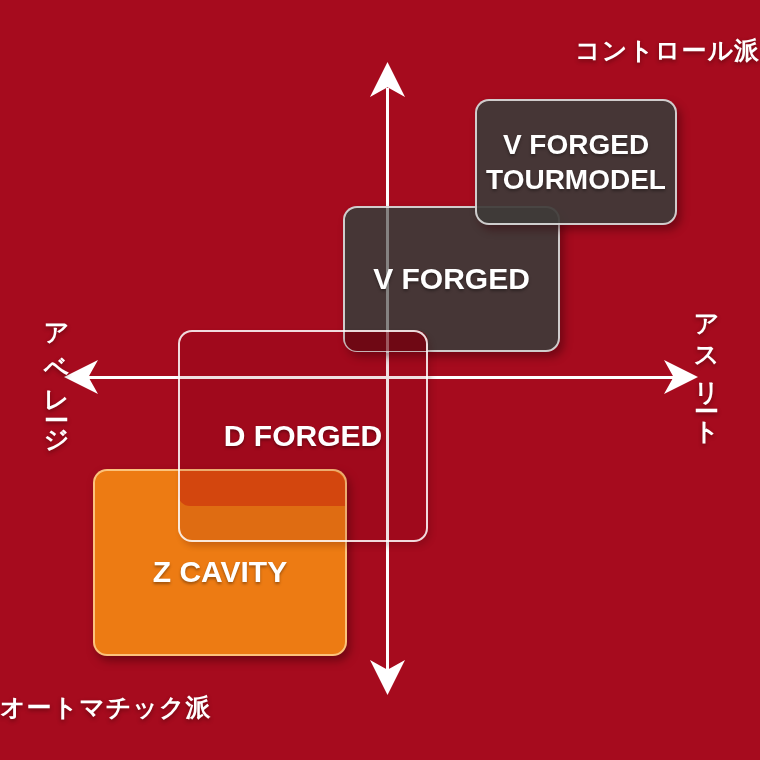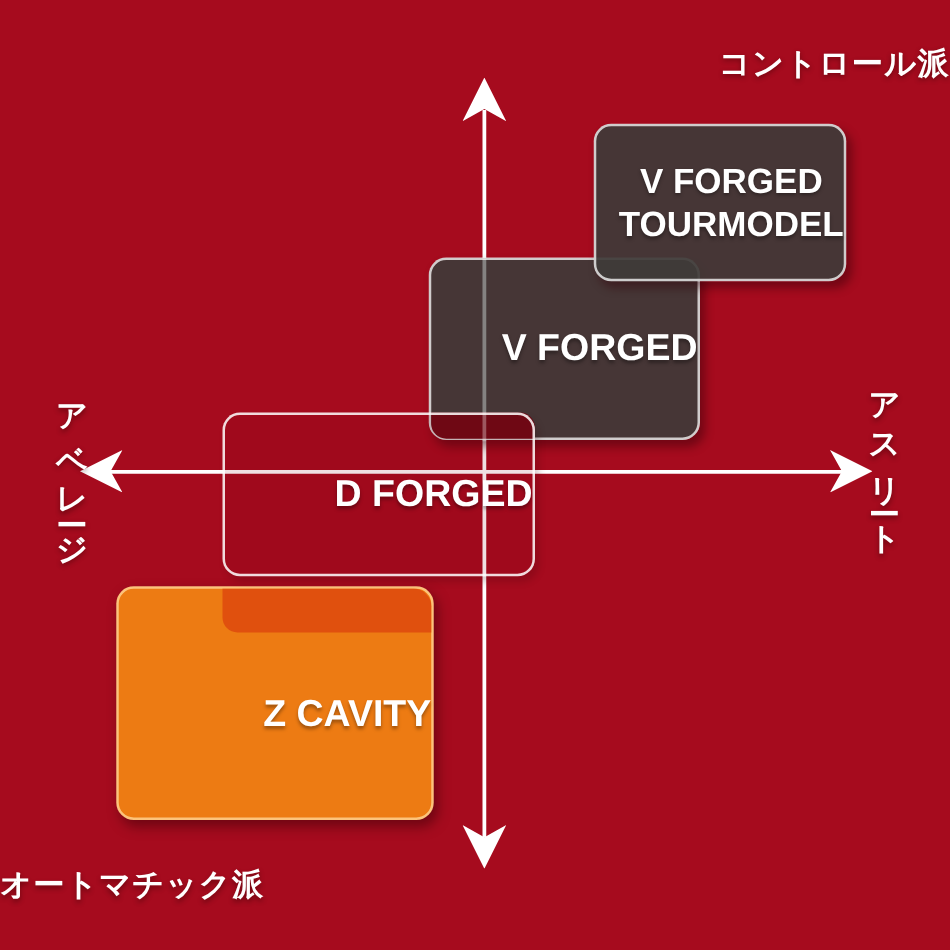--- a/index.html
+++ b/index.html
@@ -21,36 +21,36 @@
     position:absolute;color:#ffffff;font-weight:bold;font-size:25px;
     letter-spacing:1px;text-shadow:0 2px 4px rgba(40,0,0,.45);
   }
   .axis-label-top{left:0;right:0;top:34px;text-align:right;}
   .axis-label-bottom{left:0;right:0;top:691px;}
   .axis-label-left{left:41px;top:306px;writing-mode:vertical-rl;text-orientation:mixed;letter-spacing:5px;}
   .axis-label-right{left:691px;top:297px;writing-mode:vertical-rl;text-orientation:mixed;letter-spacing:5px;}
   
   .pbox{
     position:absolute;box-sizing:border-box;border-radius:14px;
-    display:flex;align-items:center;justify-content:flex-end;
+    display:flex;align-items:center;justify-content:center;
     color:#ffffff;font-weight:bold;text-shadow:0 2px 3px rgba(0,0,0,.35);
   }
   .box-tourmodel{
     left:475px;top:99px;width:202px;height:126px;
     background:rgba(62,58,56,.93);border:2px solid rgba(255,255,255,.75);
     box-shadow:4px 5px 8px rgba(50,0,8,.45);
     font-size:28px;line-height:1.25;text-align:center;white-space:pre-line;
   }
   .box-vforged{
     left:343px;top:206px;width:217px;height:146px;
     background:rgba(62,58,56,.93);border:2px solid rgba(255,255,255,.75);
     box-shadow:4px 5px 8px rgba(50,0,8,.45);font-size:30px;
   }
   .box-dforged{
-    left:178px;top:330px;width:250px;height:131px;
+    left:178px;top:330px;width:250px;height:212px;
     background:rgba(125,0,16,.12);border:2px solid rgba(255,255,255,.85);
     box-shadow:3px 4px 6px rgba(60,0,8,.2);font-size:30px;
   }
   .box-zcavity{
     left:93px;top:469px;width:254px;height:187px;
     background:#ed7b13;border:2px solid rgba(255,214,150,.8);
     box-shadow:3px 5px 9px rgba(60,0,8,.5);font-size:30px;padding-top:18px;
   }
   
   .patch{position:absolute;}

